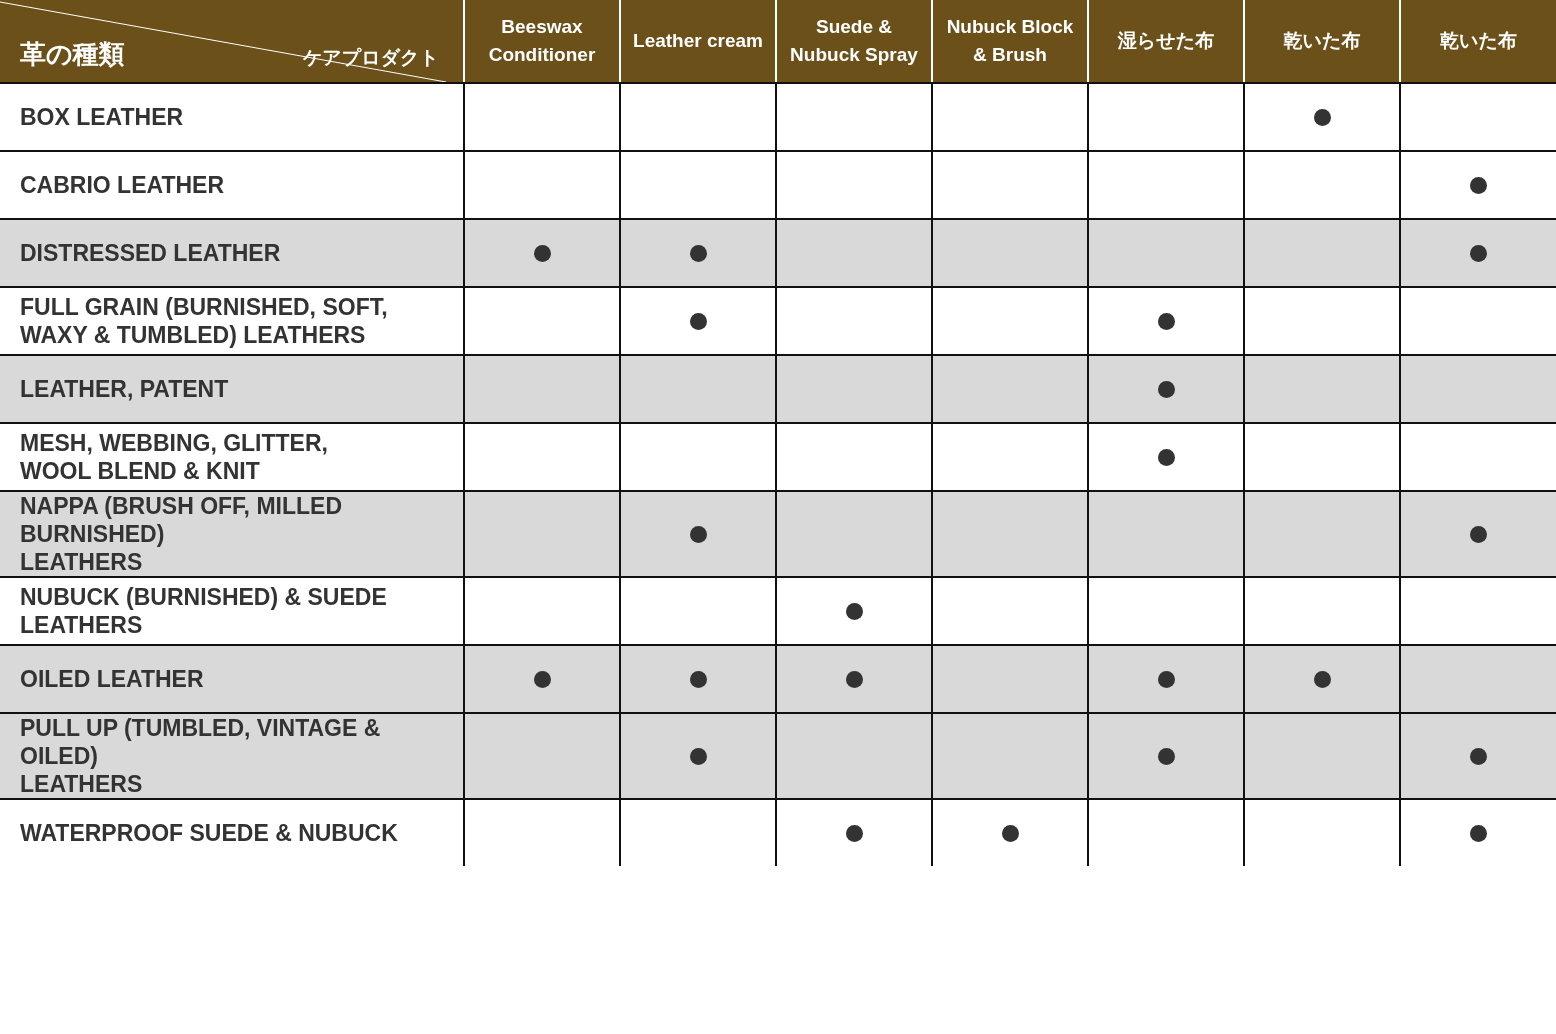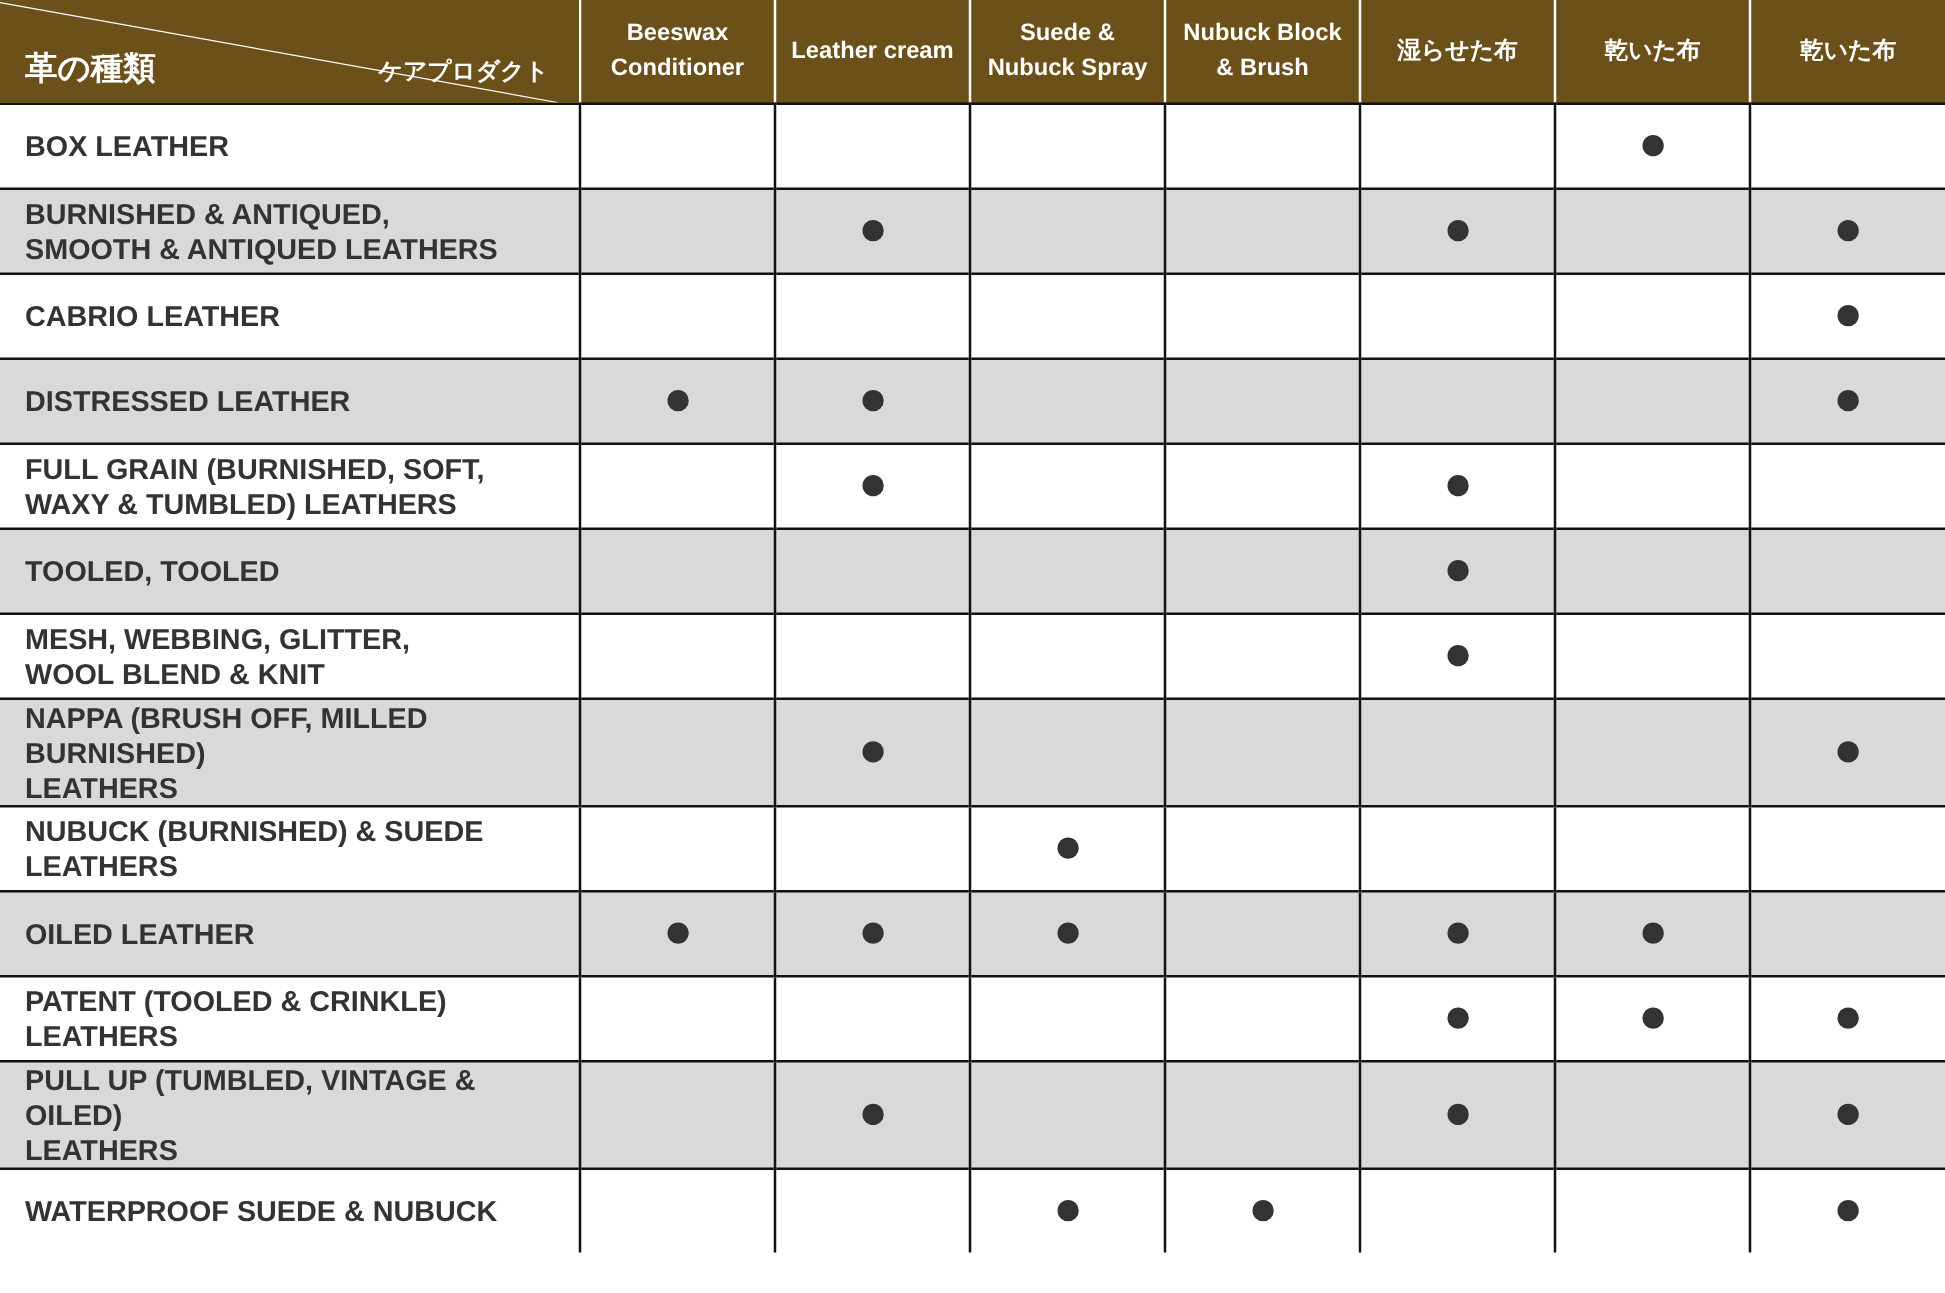--- a/index.html
+++ b/index.html
@@ -65,30 +65,20 @@
       <tr class="odd">
         <td class="label">BOX LEATHER</td>
         <td></td>
         <td></td>
         <td></td>
         <td></td>
         <td></td>
         <td><span class="dot"></span></td>
         <td></td>
       </tr>
-      <tr class="even">
-        <td class="label">BURNISHED &amp; ANTIQUED,<br>SMOOTH &amp; ANTIQUED LEATHERS</td>
-        <td></td>
-        <td><span class="dot"></span></td>
-        <td></td>
-        <td></td>
-        <td><span class="dot"></span></td>
-        <td></td>
-        <td><span class="dot"></span></td>
-      </tr>
       <tr class="odd">
         <td class="label">CABRIO LEATHER</td>
         <td></td>
         <td></td>
         <td></td>
         <td></td>
         <td></td>
         <td></td>
         <td><span class="dot"></span></td>
       </tr>
@@ -106,21 +96,21 @@
         <td class="label">FULL GRAIN (BURNISHED, SOFT,<br>WAXY &amp; TUMBLED) LEATHERS</td>
         <td></td>
         <td><span class="dot"></span></td>
         <td></td>
         <td></td>
         <td><span class="dot"></span></td>
         <td></td>
         <td></td>
       </tr>
       <tr class="even">
-        <td class="label">TOOLED, TOOLED</td>
+        <td class="label">LEATHER, PATENT</td>
         <td></td>
         <td></td>
         <td></td>
         <td></td>
         <td><span class="dot"></span></td>
         <td></td>
         <td></td>
       </tr>
       <tr class="odd">
         <td class="label">MESH, WEBBING, GLITTER,<br>WOOL BLEND &amp; KNIT</td>
@@ -155,30 +145,20 @@
       <tr class="even">
         <td class="label">OILED LEATHER</td>
         <td><span class="dot"></span></td>
         <td><span class="dot"></span></td>
         <td><span class="dot"></span></td>
         <td></td>
         <td><span class="dot"></span></td>
         <td><span class="dot"></span></td>
         <td></td>
       </tr>
-      <tr class="odd">
-        <td class="label">PATENT (TOOLED &amp; CRINKLE) LEATHERS</td>
-        <td></td>
-        <td></td>
-        <td></td>
-        <td></td>
-        <td><span class="dot"></span></td>
-        <td><span class="dot"></span></td>
-        <td><span class="dot"></span></td>
-      </tr>
       <tr class="even">
         <td class="label">PULL UP (TUMBLED, VINTAGE &amp; OILED)<br>LEATHERS</td>
         <td></td>
         <td><span class="dot"></span></td>
         <td></td>
         <td></td>
         <td><span class="dot"></span></td>
         <td></td>
         <td><span class="dot"></span></td>
       </tr>

